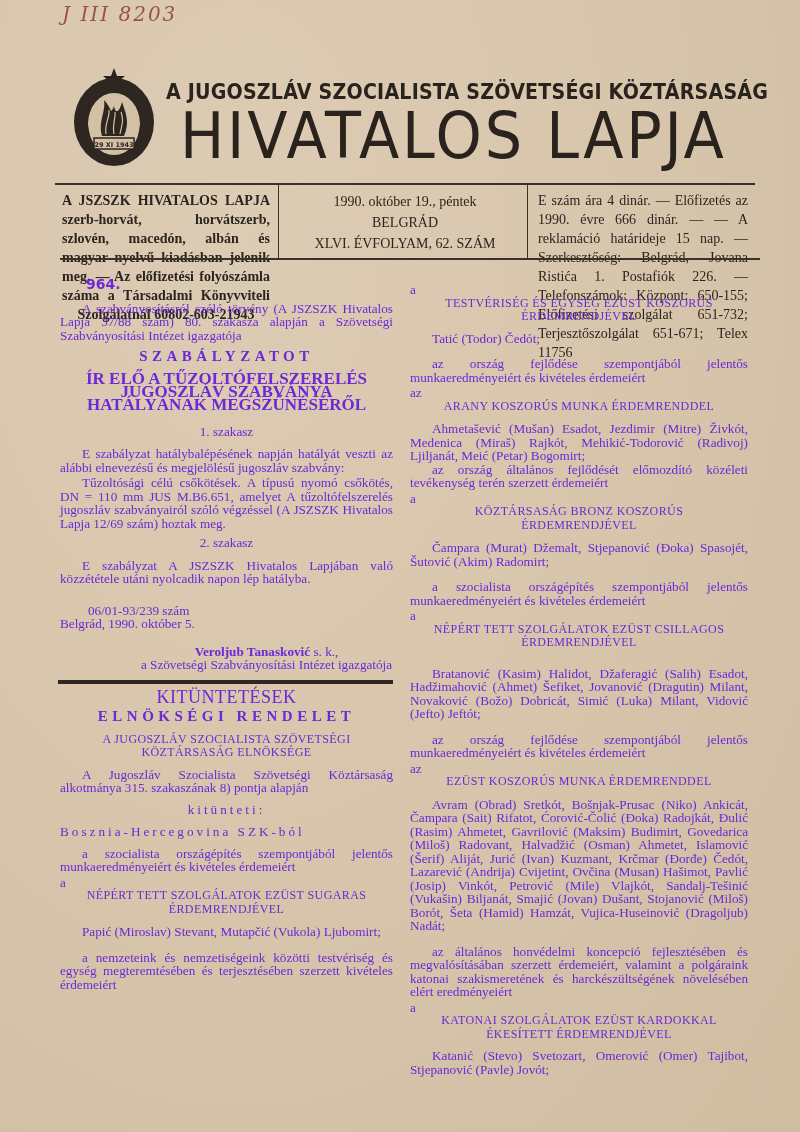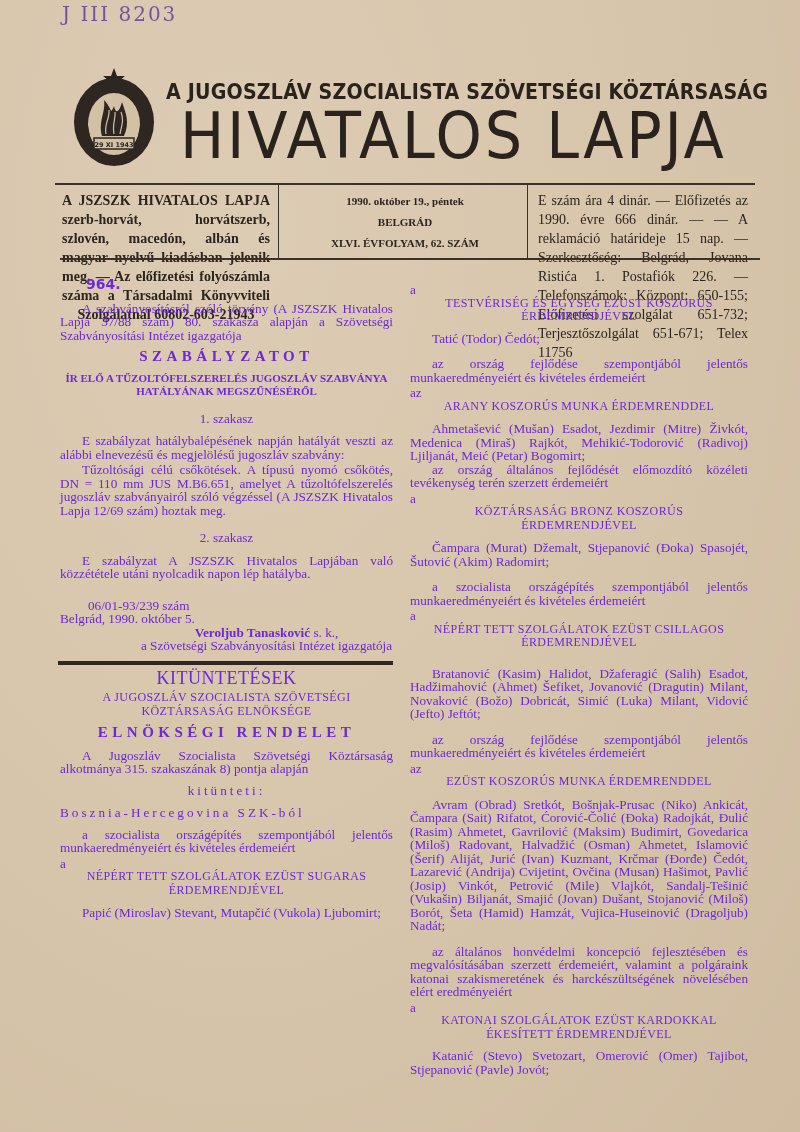--- a/index.html
+++ b/index.html
@@ -6,22 +6,22 @@
   body {
     width: 800px; height: 1132px; overflow: hidden;
     background: #d8c7ae;
     background-image: radial-gradient(ellipse at 30% 20%, #ddccb4 0%, #d6c4aa 60%, #cfbca1 100%);
     font-family: "Liberation Serif", "DejaVu Serif", serif;
     color: #2e2620;
     position: relative;
   }
   .handwritten {
     position: absolute; left: 62px; top: 2px;
-    font-family: "DejaVu Serif", serif; 
-    color: #4c1d95; font-size: 20px; letter-spacing: 2px; opacity: .7;
+    font-family: "DejaVu Serif", serif; font-style: italic;
+    color: #7f1d1d; font-size: 20px; letter-spacing: 2px; opacity: .7;
   }
   .masthead { position: absolute; left: 60px; top: 58px; width: 700px; height: 118px; }
   .emblem { position: absolute; left: 8px; top: 8px; width: 92px; height: 105px; }
   .mh-top {
     position: absolute; left: 106px; top: 22px;
     font-family: "DejaVu Sans", sans-serif; font-weight: bold; font-size: 20.5px;
     letter-spacing: .2px; color: #2a221d; white-space: nowrap;
     transform: scaleX(.93); transform-origin: left;
   }
   .mh-title {
@@ -31,31 +31,31 @@
     transform: scaleX(.92); transform-origin: left;
   }
   .rule-top { position: absolute; left: 55px; top: 183px; width: 700px; height: 2px; background: #3b312a; }
   .rule-bot { position: absolute; left: 60px; top: 258px; width: 700px; height: 2px; background: #3b312a; }
   .hdr-box {
     position: absolute; top: 187px; height: 69px;
     font-size: 14px; line-height: 19px; color: #2c241e;
   }
   .hdr-left { left: 62px; width: 208px; font-weight: bold; text-align: justify; text-align-last: center; padding-top: 4px; }
   .vline { position: absolute; top: 185px; width: 1px; height: 73px; background: #3b312a; }
-  .hdr-mid { left: 290px; width: 230px; text-align: center; font-weight: bold; font-size: 11px; line-height: 21px; padding-top: 4px; }
+  .hdr-mid { left: 290px; width: 230px; text-align: center; font-weight: normal; font-size: 14px; line-height: 21px; padding-top: 4px; }
   .hdr-right { left: 538px; width: 210px; font-weight: normal; text-align: justify; padding-top: 4px; }
 
   .col { position: absolute; font-size: 13.2px; line-height: 13.5px; color: #6d28d9; }
   .col-left { left: 60px; top: 278px; width: 333px; }
   .col-right { left: 410px; top: 283px; width: 338px; }
   .p { margin: 0 0 8px 0; text-align: justify; text-indent: 22px; }
   .c { text-align: center; text-indent: 0; }
   .num { font-weight: bold; font-size: 14px; margin-left: 26px; margin-bottom: 10px; font-family: "DejaVu Sans", sans-serif; }
   .spaced { letter-spacing: 4.5px; font-weight: bold; font-size: 15px; font-family: Liberation Serif, serif; }
-  .boldcaps { font-weight: bold; font-size: 11px; line-height: 13px; }
+  .boldcaps { font-weight: bold; font-size: 17px; line-height: 13px; }
   .caps { font-size: 12px; letter-spacing: .4px; }
   .section-rule { height: 4px; background: #2f2721; margin: 8px 0 7px -2px; }
   .sig { text-align: center; margin-left: 80px; line-height: 13.5px; }
   .kit-title { font-size: 18px; letter-spacing: .5px; text-align:center; margin-bottom: 6px; }
   .tight { margin-bottom: 2px; }
 </style>
 </head>
 <body>
 
 <div class="handwritten">J III 8203</div>
@@ -87,40 +87,41 @@
 <div class="hdr-box hdr-right">E szám ára 4 dinár. — Előfizetés az 1990. évre 666 dinár. — — A reklamáció határideje 15 nap. — Szerkesztőség: Belgrád, Jovana Ristića 1. Postafiók 226. — Telefonszámok: Központ: 650-155; Előfizetési szolgálat 651-732; Terjesztőszolgálat 651-671; Telex 11756</div>
 <div class="rule-bot"></div>
 
 <div class="col col-left">
   <div class="num">964.</div>
   <p class="p">A szabványosításról szóló törvény (A JSZSZK Hivatalos Lapja 37/88 szám) 80. szakasza alapján a Szövetségi Szabványosítási Intézet igazgatója</p>
   <div class="c spaced" style="margin:4px 0 8px">SZABÁLYZATOT</div>
   <div class="c boldcaps" style="margin-bottom:14px">ÍR ELŐ A TŰZOLTÓFELSZERELÉS JUGOSZLÁV SZABVÁNYA HATÁLYÁNAK MEGSZŰNÉSÉRŐL</div>
   <div class="c" style="margin-bottom:9px">1. szakasz</div>
   <p class="p tight">E szabályzat hatálybalépésének napján hatályát veszti az alábbi elnevezésű és megjelölésű jugoszláv szabvány:</p>
-  <p class="p" style="margin-bottom:14px">Tűzoltósági célú csőkötések. A típusú nyomó csőkötés, DN = 110 mm JUS M.B6.651, amelyet A tűzoltófelszerelés jugoszláv szabványairól szóló végzéssel (A JSZSZK Hivatalos Lapja 12/69 szám) hoztak meg.</p>
+  <p class="p" style="margin-bottom:6px">Tűzoltósági célú csőkötések. A típusú nyomó csőkötés, DN = 110 mm JUS M.B6.651, amelyet A tűzoltófelszerelés jugoszláv szabványairól szóló végzéssel (A JSZSZK Hivatalos Lapja 12/69 szám) hoztak meg.</p>
   <div class="c" style="margin-bottom:9px">2. szakasz</div>
   <p class="p" style="margin-bottom:18px">E szabályzat A JSZSZK Hivatalos Lapjában való közzététele utáni nyolcadik napon lép hatályba.</p>
   <div style="padding-left:28px">06/01-93/239 szám</div>
-  <div style="">Belgrád, 1990. október 5.</div>
+  <div style="margin-bottom:14px">Belgrád, 1990. október 5.</div>
   <div class="sig">
     <div><b>Veroljub Tanasković</b><span> s. k.,</span></div>
     <div>a Szövetségi Szabványosítási Intézet igazgatója</div>
   </div>
   <div class="section-rule"></div>
   <div class="kit-title">KITÜNTETÉSEK</div>
+  <div class="c spaced" style="margin-bottom:9px">ELNÖKSÉGI RENDELET</div>
   <div class="c caps" style="margin-bottom:8px;padding:0 20px">A JUGOSZLÁV SZOCIALISTA SZÖVETSÉGI KÖZTÁRSASÁG ELNÖKSÉGE</div>
-  <div class="c spaced" style="margin-bottom:9px">ELNÖKSÉGI RENDELET</div>
   <p class="p">A Jugoszláv Szocialista Szövetségi Köztársaság alkotmánya 315. szakaszának 8) pontja alapján</p>
   <div class="c" style="letter-spacing:3px;margin-bottom:9px">kitünteti:</div>
   <div style="letter-spacing:3px;margin-bottom:8px">Bosznia-Hercegovina SZK-ból</div>
   <p class="p tight">a szocialista országépítés szempontjából jelentős munkaeredményeiért és kivételes érdemeiért</p>
   <div>a</div>
   <div class="caps" style="text-align:center;margin-bottom:9px">NÉPÉRT TETT SZOLGÁLATOK EZÜST SUGARAS ÉRDEMRENDJÉVEL</div>
   <p class="p" style="margin-bottom:12px">Papić (Miroslav) Stevant, Mutapčić (Vukola) Ljubomirt;</p>
+  <p class="p">a nemzeteink és nemzetiségeink közötti testvériség és egység megteremtésében és terjesztésében szerzett kivételes érdemeiért</p>
 </div>
 
 <div class="col col-right">
   <div>a</div>
   <div class="caps c" style="margin-bottom:8px">TESTVÉRISÉG ÉS EGYSÉG EZÜST KOSZORÚS ÉRDEMRENDJÉVEL</div>
   <p class="p" style="margin-bottom:12px">Tatić (Todor) Čedót;</p>
   <p class="p tight">az ország fejlődése szempontjából jelentős munkaeredményeiért és kivételes érdemeiért</p>
   <div>az</div>
   <div class="caps c" style="margin-bottom:9px">ARANY KOSZORÚS MUNKA ÉRDEMRENDDEL</div>
   <p class="p" style="margin-bottom:0">Ahmetašević (Mušan) Esadot, Jezdimir (Mitre) Živkót, Medenica (Miraš) Rajkót, Mehikić-Todorović (Radivoj) Ljiljanát, Meić (Petar) Bogomirt;</p>

